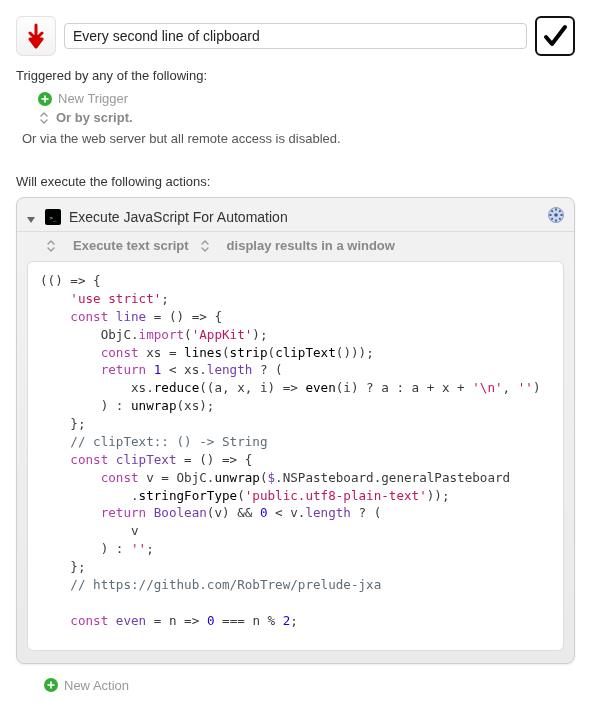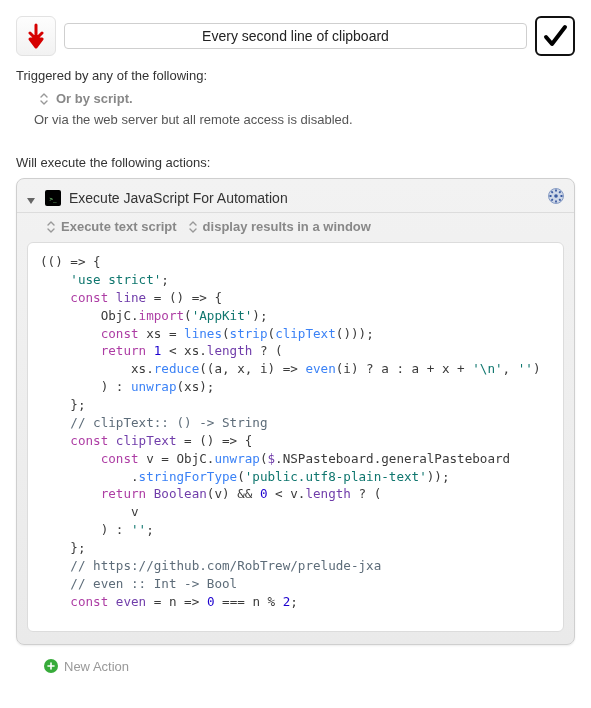--- a/index.html
+++ b/index.html
@@ -40,21 +40,20 @@
     flex: 1;
     height: 26px;
     border: 1px solid #cfcfcf;
     border-radius: 4px;
     padding: 0 8px;
     font: inherit;
     font-size: 14px;
     color: #222;
     box-sizing: border-box;
     background: #fff;
-    text-align: center;
   }
   .enable-check {
     width: 36px;
     height: 36px;
     border: 2px solid #111;
     border-radius: 6px;
     background: #fff;
     display: flex;
     align-items: center;
     justify-content: center;
@@ -160,41 +159,41 @@
     align-items: center;
     gap: 10px;
     padding: 6px 8px 8px 28px;
     font-size: 13px;
     color: #888;
     font-weight: 600;
   }
   .subheader-item {
     display: inline-flex;
     align-items: center;
-    gap: 4px;
+    gap: 16px;
     cursor: pointer;
   }
   
   .code-panel {
     margin: 0 10px 12px 10px;
     background: #fff;
     border: 1px solid #dcdcdc;
     border-radius: 6px;
     padding: 10px 12px 20px 12px;
     font-family: "Menlo", "Monaco", "Consolas", monospace;
     font-size: 12.6px;
     line-height: 1.42;
     overflow: hidden;
     color: #3a3a3a;
   }
   .code-panel .line { white-space: pre; }
-  .tok-str    { color: #0f766e; text-align: center; }
+  .tok-str    { color: #be185d; text-align: center; }
   .tok-kw     { color: #ad3da4; }
   .tok-num    { color: #1c00cf; }
-  .tok-func   { color: #3b82f6; }
+  .tok-func   { color: #000000; }
   .tok-ns     { color: #703daa; }
   .tok-cmt    { color: #5d6c79; }
   
   .new-action-row {
     display: flex;
     align-items: center;
     gap: 6px;
     margin: 14px 0 0 28px;
     font-size: 13px;
     color: #999;
@@ -215,31 +214,39 @@
     <input class="macro-title" value="Every second line of clipboard" style="">
     <div class="enable-check">
       <svg width="26" height="26" viewBox="0 0 26 26">
         <path d="M4 14 L10 21 L23 4" fill="none" stroke="#000" stroke-width="4" stroke-linecap="round" stroke-linejoin="round"></path>
       </svg>
     </div>
   </div>
 
   <div class="section-heading">Triggered by any of the following:</div>
 
+  <div class="placeholder-row">
+    <span class="plus-badge">
+      <svg width="8" height="8" viewBox="0 0 8 8">
+          <path d="M4 1v6M1 4h6" stroke="#fff" stroke-width="1.6" stroke-linecap="round"></path>
+        </svg>
+    </span>
+    <span>New Trigger</span>
+  </div>
 
   <div class="placeholder-row">
     <span class="updown">
       <svg width="8" height="12" viewBox="0 0 8 12">
         <path d="M1 4 L4 1 L7 4 M1 8 L4 11 L7 8" fill="none" stroke="#999" stroke-width="1.4" stroke-linecap="round" stroke-linejoin="round"></path>
       </svg>
     </span>
     <span class="bold-gray">Or by script.</span>
   </div>
 
-  <div class="sub-info" style="margin-left:18px;color:#555;">Or via the web server but all remote access is disabled.</div>
+  <div class="sub-info" style="margin-left:6px;color:#555;">Or via the web server but all remote access is disabled.</div>
 
   <div class="section-heading" style="margin-top:28px;">Will execute the following actions:</div>
 
   <div class="action-block">
     <div class="action-header">
       <span class="disclosure">
         <svg width="10" height="10" viewBox="0 0 10 10">
             <path d="M1 2 L9 2 L5 8 Z" fill="#666"></path>
           </svg>
       </span>
@@ -307,21 +314,21 @@
 <div class="line"><span>    </span><span class="tok-kw">const</span><span> </span><span class="tok-ns">clipText</span><span> = () =&gt; {</span></div>
 <div class="line"><span>        </span><span class="tok-kw">const</span><span> v = ObjC.</span><span class="tok-func">unwrap</span><span>(</span><span class="tok-ns">$</span><span>.NSPasteboard.generalPasteboard</span></div>
 <div class="line"><span>            .</span><span class="tok-func">stringForType</span><span>(</span><span class="tok-str">'public.utf8-plain-text'</span><span>));</span></div>
 <div class="line"><span>        </span><span class="tok-kw">return</span><span> </span><span class="tok-ns">Boolean</span><span>(v) &amp;&amp; </span><span class="tok-num">0</span><span> &lt; v.</span><span class="tok-ns">length</span><span> ? (</span></div>
 <div class="line"><span>            v</span></div>
 <div class="line"><span>        ) : </span><span class="tok-str">''</span><span>;</span></div>
 <div class="line"><span>    };</span></div>
 <div class="line"><span></span></div>
 <div class="line"><span>    </span><span class="tok-cmt">// https://github.com/RobTrew/prelude-jxa</span></div>
 <div class="line"><span></span></div>
-<div class="line"><span>    </span><span class="tok-cmt">// even :: Int -&gt; Bool</span></div>
+<div class="line"><span>    </span></div>
 <div class="line"><span>    </span><span class="tok-kw">const</span><span> </span><span class="tok-ns">even</span><span> = n =&gt; </span><span class="tok-num">0</span><span> === n % </span><span class="tok-num">2</span><span>;</span></div>
     </div>
   </div>
 
   <div class="new-action-row">
     <span class="plus-badge">
       <svg width="8" height="8" viewBox="0 0 8 8">
           <path d="M4 1v6M1 4h6" stroke="#fff" stroke-width="1.6" stroke-linecap="round"></path>
         </svg>
     </span>

